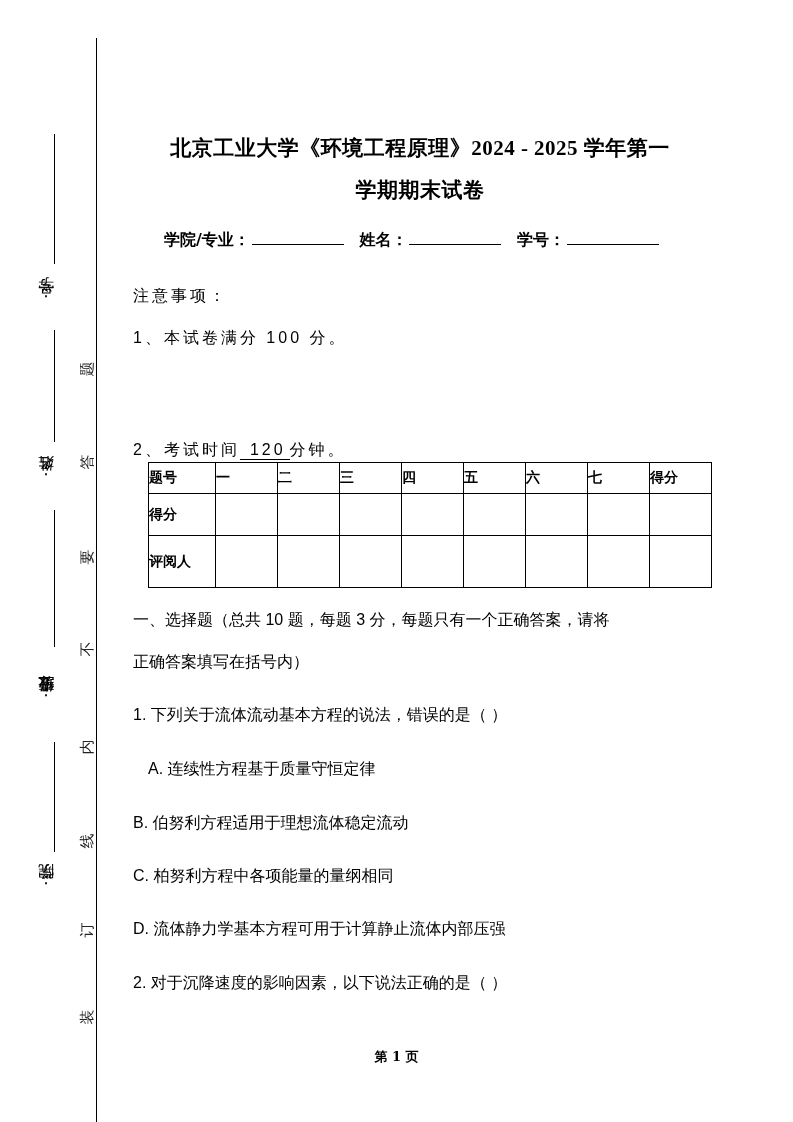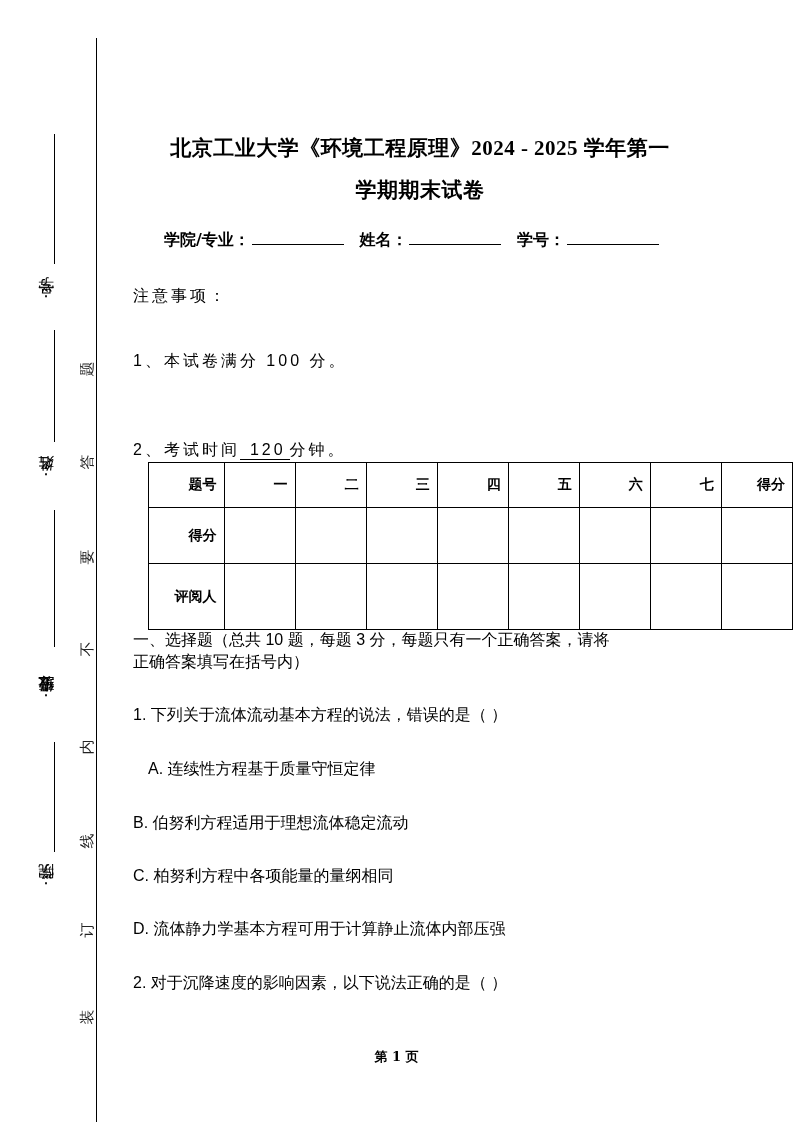--- a/index.html
+++ b/index.html
@@ -39,21 +39,21 @@
     font-family: Liberation Sans, sans-serif; font-size: 16px; white-space: nowrap;
   }
   .spaced { letter-spacing: 3px; }
   .u { display: inline-block; border-bottom: 1px solid #000; padding: 0 4px 0 10px; line-height: 18px; margin-top: 32px; }
 
   
   table.score {
     position: absolute; left: 148px; top: 462px; border-collapse: collapse;
     font-family: "DejaVu Sans", "Liberation Sans", sans-serif; font-size: 14px; font-weight: bold;
   }
-  table.score td { border: 1px solid #000; padding: 7px; text-align: right; vertical-align: middle; }
+  table.score td { border: 1px solid #000; padding: 0; text-align: left; vertical-align: middle; }
   table.score tr.r0 td { height: 30px; }
   table.score tr.r1 td { height: 41px; }
   table.score tr.r2 td { height: 51px; }
   table.score td.c0 { width: 66px; }
   table.score td.cn { width: 61px; }
 
   .footer {
     position: absolute; left: 0; width: 793px; top: 1048px; text-align: center;
     font-family: "DejaVu Serif", "Liberation Serif", serif; font-weight: bold; font-size: 13px;
   }
@@ -85,21 +85,21 @@
   <div class="title" style="top:134px;">北京工业大学《环境工程原理》2024 - 2025 学年第一</div>
   <div class="title" style="top:176px;">学期期末试卷</div>
 
   <div class="info-row">
     <span>学院/专业：</span><span class="blank"></span>
     <span>姓名：</span><span class="blank"></span>
     <span>学号：</span><span class="blank"></span>
   </div>
 
   <div class="text spaced" style="top:286px;">注意事项：</div>
-  <div class="text spaced" style="top:351px;">1、本试卷满分 100 分。</div>
+  <div class="text spaced" style="top:328px;">1、本试卷满分 100 分。</div>
   <div class="text spaced" style="top:409px;">
     <span>2、考试时间</span><span class="u">120</span><span>分钟。</span>
   </div>
 
   <table class="score">
     <tbody>
         <tr class="r0">
       <td class="c0">题号</td>
       <td class="cn">一</td>
       <td class="cn">二</td>
@@ -128,21 +128,21 @@
       <td class="cn"></td>
       <td class="cn"></td>
       <td class="cn"></td>
       <td class="cn"></td>
       <td class="cn"></td>
       <td class="cn"></td>
     </tr>
   </tbody>
     </table>
 
-  <div class="text" style="top:610px;margin-top:20px;">一、选择题（总共 10 题，每题 3 分，每题只有一个正确答案，请将</div>
+  <div class="text" style="top:610px;">一、选择题（总共 10 题，每题 3 分，每题只有一个正确答案，请将</div>
   <div class="text" style="top:652px;text-align:right;">正确答案填写在括号内）</div>
 
   <div class="text" style="top:705px;">1. 下列关于流体流动基本方程的说法，错误的是（    ）</div>
   <div class="text" style="top:759px;margin-left:15px;">A. 连续性方程基于质量守恒定律</div>
   <div class="text" style="top:813px;">B. 伯努利方程适用于理想流体稳定流动</div>
   <div class="text" style="top:866px;">C. 柏努利方程中各项能量的量纲相同</div>
   <div class="text" style="top:919px;">D. 流体静力学基本方程可用于计算静止流体内部压强</div>
   <div class="text" style="top:973px;">2. 对于沉降速度的影响因素，以下说法正确的是（    ）</div>
 
   <div class="footer">第 1 页</div>

